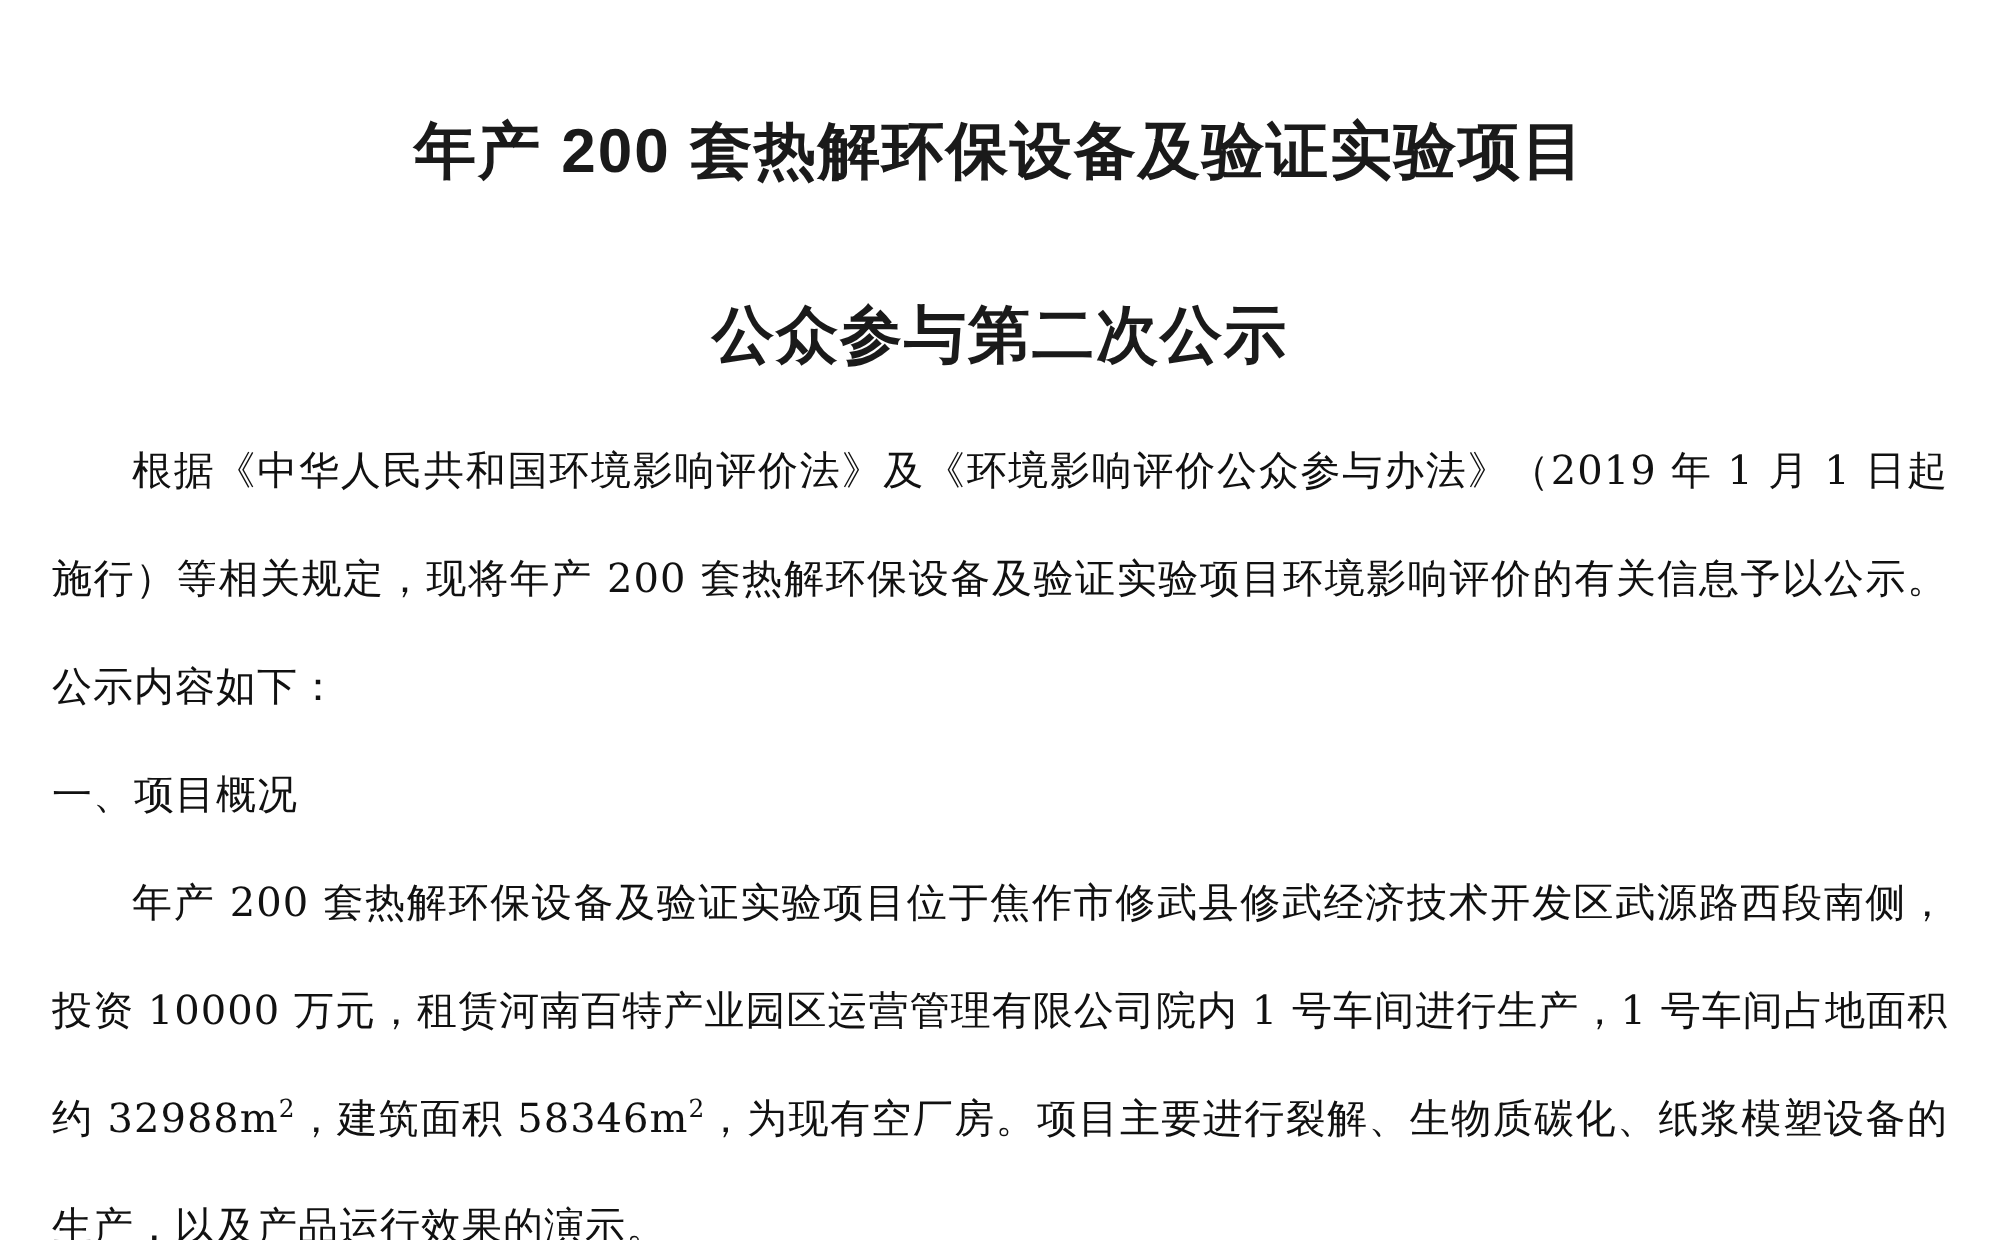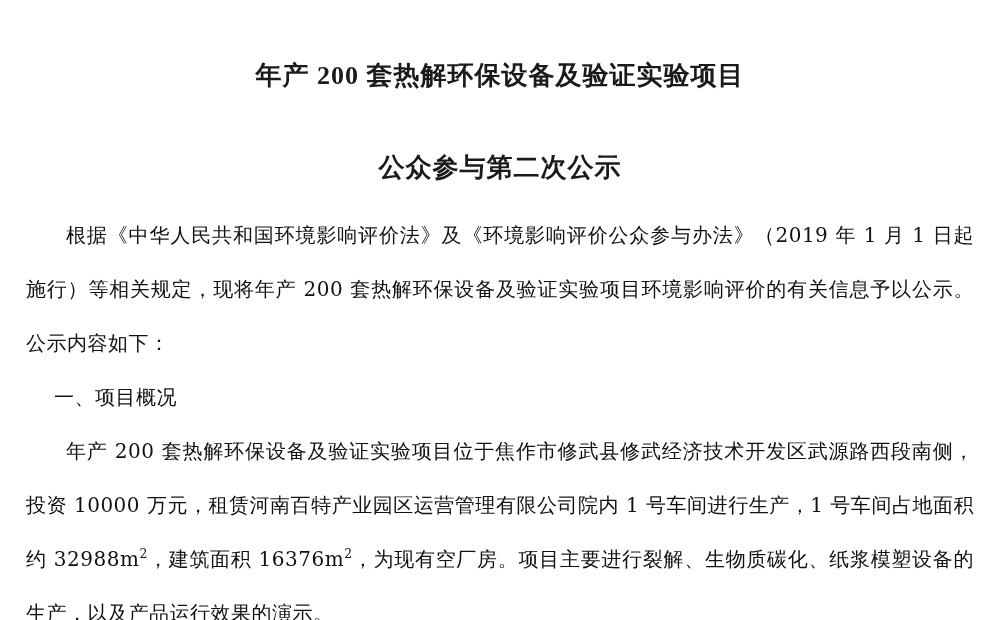--- a/index.html
+++ b/index.html
@@ -20,46 +20,45 @@
     box-sizing: border-box;
     padding: 10px 26px 0 26px;
     background: #ffffff;
     position: relative;
   }
   .title-block {
     text-align: center;
     margin-top: 4px;
   }
   .title-line {
-    font-size: 26px;
+    font-size: 31px;
     font-weight: bold;
     line-height: 52px;
     letter-spacing: 1px;
     color: #1a1a1a;
-    font-family: Liberation Serif, serif;
+    font-family: Liberation Sans, sans-serif;
     margin-top: 40px;
   }
   .body-block {
     margin-top: 14px;
   }
   p.para {
     font-size: 20px;
     line-height: 54px;
     margin: 0;
     text-align: justify;
     text-justify: inter-ideograph;
     letter-spacing: 0.5px;
     color: #111111;
   }
   p.indent {
     text-indent: 2em;
   }
   p.heading {
     text-indent: 0;
-    margin-left: 28px;
   }
   sup {
     font-size: 0.62em;
     vertical-align: super;
     line-height: 0;
   }
 </style>
 </head>
 <body>
 
@@ -69,17 +68,17 @@
     <div class="title-line">年产 200 套热解环保设备及验证实验项目</div>
     <div class="title-line">公众参与第二次公示</div>
   </div>
 
   <div class="body-block">
 
     <p class="para indent">根据《中华人民共和国环境影响评价法》及《环境影响评价公众参与办法》（2019 年 1 月 1 日起施行）等相关规定，现将年产 200 套热解环保设备及验证实验项目环境影响评价的有关信息予以公示。公示内容如下：</p>
 
     <p class="para heading">一、项目概况</p>
 
-    <p class="para indent"><span>年产 200 套热解环保设备及验证实验项目位于焦作市修武县修武经济技术开发区武源路西段南侧，投资 10000 万元，租赁河南百特产业园区运营管理有限公司院内 1 号车间进行生产，1 号车间占地面积约 32988m</span><sup>2</sup><span>，建筑面积 16376m</span><sup>2</sup><span>，为现有空厂房。项目主要进行裂解、生物质碳化、纸浆模塑设备的生产，以及产品运行效果的演示。</span></p>
+    <p class="para indent"><span>年产 200 套热解环保设备及验证实验项目位于焦作市修武县修武经济技术开发区武源路西段南侧，投资 10000 万元，租赁河南百特产业园区运营管理有限公司院内 1 号车间进行生产，1 号车间占地面积约 32988m</span><sup>2</sup><span>，建筑面积 58346m</span><sup>2</sup><span>，为现有空厂房。项目主要进行裂解、生物质碳化、纸浆模塑设备的生产，以及产品运行效果的演示。</span></p>
 
   </div>
 
 </div>
 
 </body></html>

